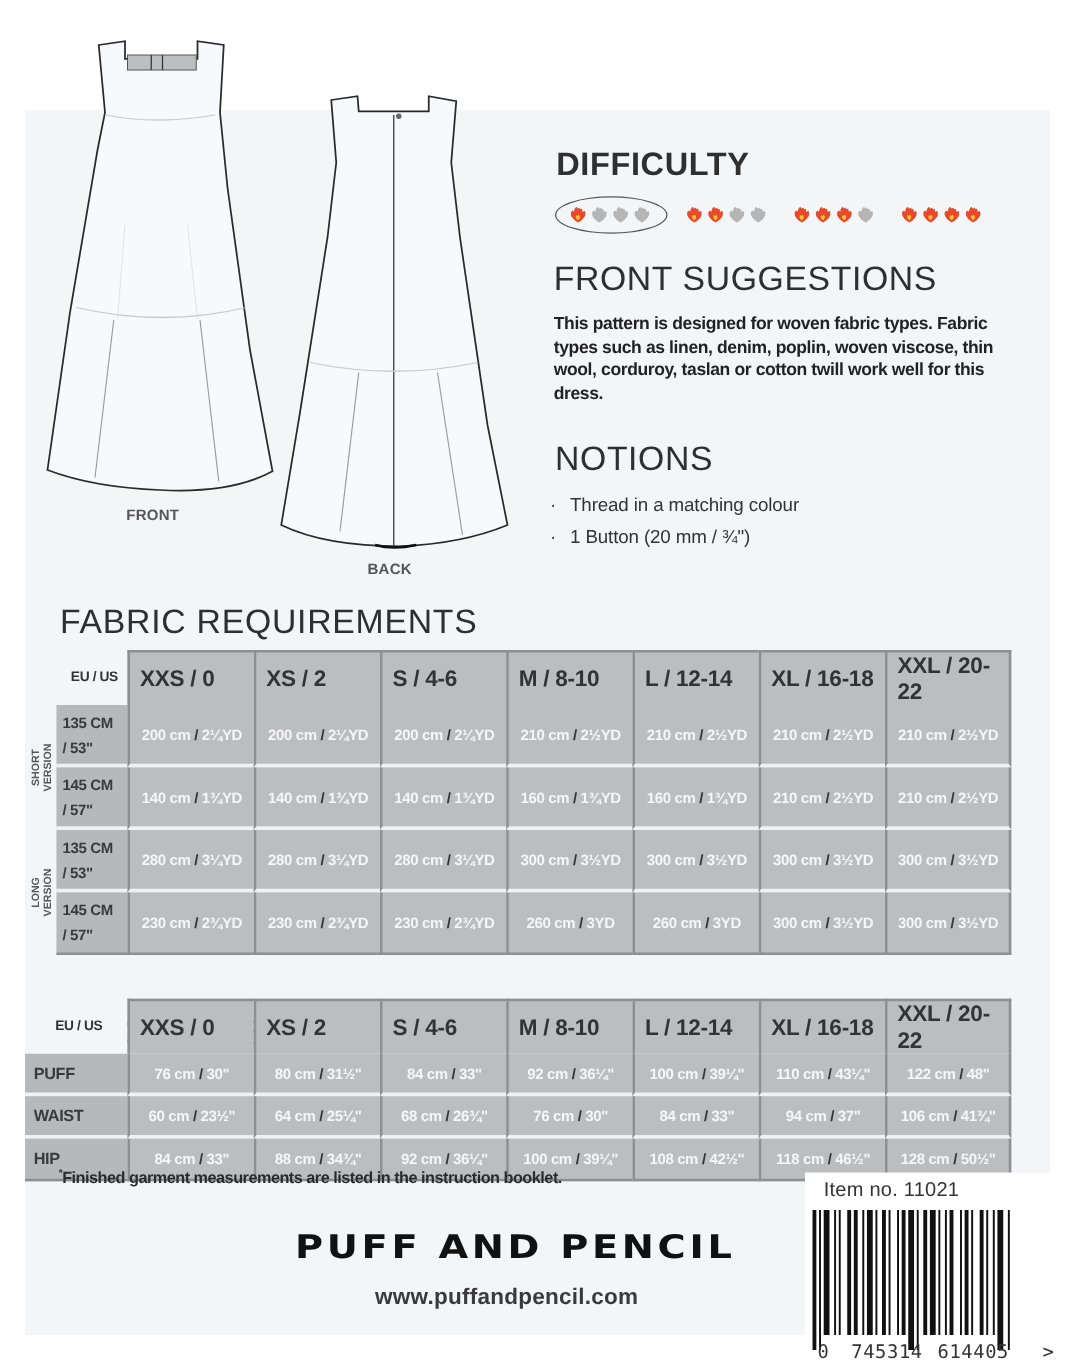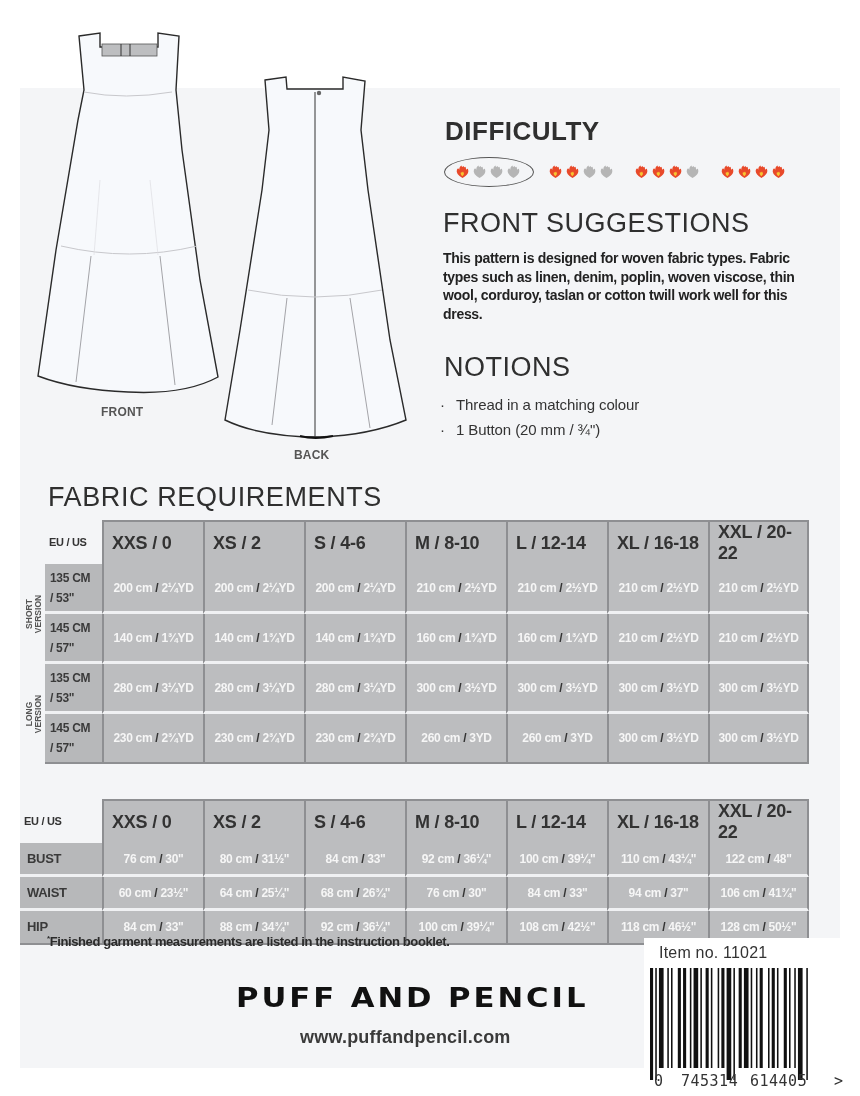--- a/index.html
+++ b/index.html
@@ -38,21 +38,21 @@
   .sec-body { left: 48px; top: 811px; }
 
   
   .tbl { position: absolute; border-collapse: separate; border-spacing: 0; }
   .tbl td, .tbl th { padding: 0; }
   .fab { left: 20px; top: 520px; }
   .col-vert { width: 25px; }
   .col-label { width: 57px; }
   .col-size { width: 101px; }
 
-  .hdr-eu { font-size: 11px; font-weight: bold; color: #333; text-align: left; padding-left: 4px !important; background: #f4f5f7; height: 32px; vertical-align: middle; letter-spacing: -0.3px; }
+  .hdr-eu { font-size: 11px; font-weight: bold; color: #333; text-align: center; padding-left: 4px !important; background: #f4f5f7; height: 32px; vertical-align: middle; letter-spacing: -0.3px; }
   .hdr-size { background: #bcbdbf; font-size: 18px; font-weight: bold; color: #333; text-align: left; padding-left: 8px !important; height: 32px; vertical-align: middle; border-left: 2px solid #8e8f92; border-top: 2px solid #8e8f92; letter-spacing: -0.2px; }
   .hdr-size.last { border-right: 2px solid #8e8f92; }
 
   .vert-label { background: #f4f5f7; position: relative; }
   .vert-text { position: absolute; left: 50%; top: 50%; transform: translate(-50%, -50%) rotate(-90deg); font-size: 8.5px; font-weight: bold; color: #555; line-height: 8.5px; text-align: center; white-space: nowrap; }
 
   .row-label { background: #b7b8ba; font-size: 12px; font-weight: bold; color: #3a3a3a; padding-left: 5px !important; vertical-align: middle; line-height: 20px; border-bottom: 3px solid #f0f1f3; letter-spacing: -0.3px; }
   .cell { background: #bcbdbf; color: #f6f6f6; font-size: 12px; font-weight: bold; text-align: center; vertical-align: middle; border-left: 2px solid #8e8f92; border-bottom: 3px solid #f0f1f3; white-space: nowrap; letter-spacing: -0.3px; }
   .cell.last { border-right: 2px solid #8e8f92; }
   .cell .slash { color: #333; }
@@ -291,21 +291,21 @@
         <th class="hdr-size">XS / 2</th>
         <th class="hdr-size">S / 4-6</th>
         <th class="hdr-size">M / 8-10</th>
         <th class="hdr-size">L / 12-14</th>
         <th class="hdr-size">XL / 16-18</th>
         <th class="hdr-size last">XXL / 20-22</th>
       </tr>
   </thead>
   <tbody id="body-body">
       <tr class="data-row">
-        <td class="row-label">BUST</td>
+        <td class="row-label">PUFF</td>
         <td class="cell"><span>76 cm </span><span class="slash">/</span><span> 30"</span></td>
         <td class="cell"><span>80 cm </span><span class="slash">/</span><span> 31½"</span></td>
         <td class="cell"><span>84 cm </span><span class="slash">/</span><span> 33"</span></td>
         <td class="cell"><span>92 cm </span><span class="slash">/</span><span> 36¼"</span></td>
         <td class="cell"><span>100 cm </span><span class="slash">/</span><span> 39¼"</span></td>
         <td class="cell"><span>110 cm </span><span class="slash">/</span><span> 43¼"</span></td>
         <td class="cell last"><span>122 cm </span><span class="slash">/</span><span> 48"</span></td>
       </tr>
       <tr class="data-row">
         <td class="row-label">WAIST</td>

